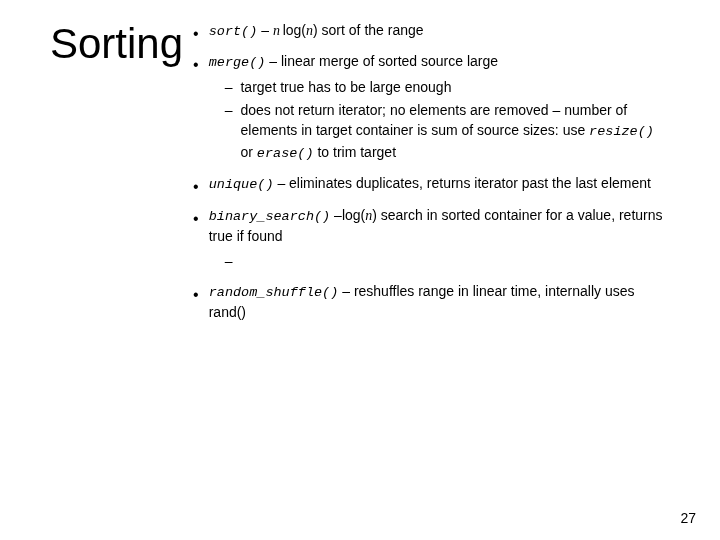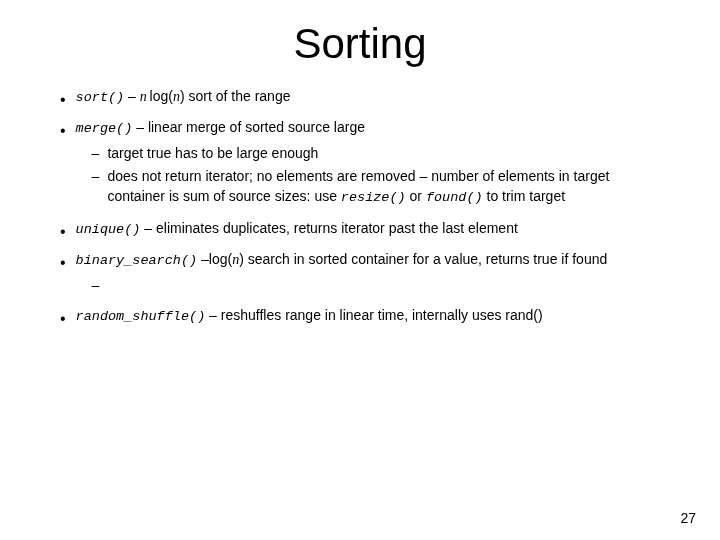--- a/index.html
+++ b/index.html
@@ -13,21 +13,21 @@
       color: #000000;
       overflow: hidden;
       position: relative;
     }
 
     .slide {
       width: 720px;
       height: 540px;
       padding: 20px 50px 30px 50px;
       display: flex;
-      flex-direction: column;
+      flex-direction: row;
     }
 
     .title {
       text-align: center;
       font-size: 42px;
       font-weight: normal;
       margin-bottom: 18px;
       color: #000;
     }
 
@@ -118,21 +118,21 @@
         <span class="bullet">•</span>
         <div class="li-content">
           <code>merge()</code><span> – linear merge of sorted source large</span>
           <ul class="sub-list">
             <li>
               <span class="dash">–</span>
               <span>target true has to be large enough</span>
             </li>
             <li>
               <span class="dash">–</span>
-              <span>does not return iterator; no elements are removed – number of elements in target container is sum of source sizes: use <code>resize()</code> or <code>found()</code> to trim target</span>
+              <span>does not return iterator; no elements are removed – number of elements in target container is sum of source sizes: use <code>resize()</code> or <code>erase()</code> to trim target</span>
             </li>
           </ul>
         </div>
       </li>
 
       <li>
         <span class="bullet">•</span>
         <div class="li-content">
           <code>unique()</code><span> – eliminates duplicates, returns iterator past the last element</span>
         </div>

